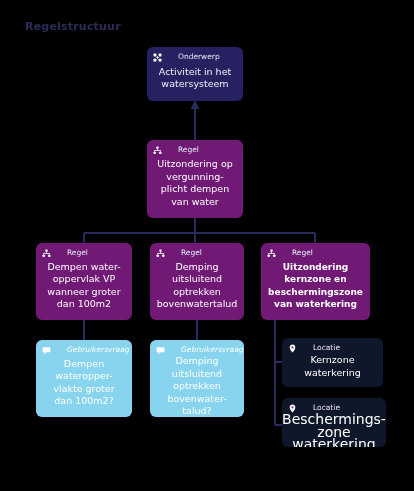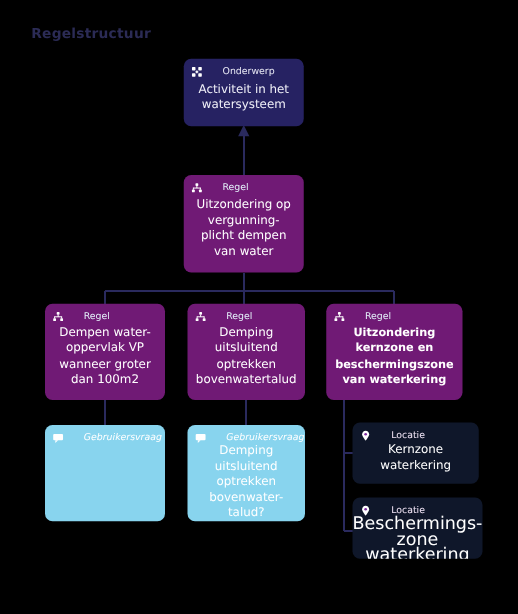--- a/index.html
+++ b/index.html
@@ -227,20 +227,21 @@
       <span class="ico">
         <svg viewBox="0 0 16 16">
             <g fill="#ffffff">
           <rect x="1" y="2" width="14" height="9" rx="1.5"></rect>
           <polygon points="4,11 4,15 8,11"></polygon>
         </g>
           </svg>
       </span>
       <span>Gebruikersvraag</span>
     </div>
+    <div class="body">Dempen wateropper-vlakte groter dan 100m2?</div>
   </div>
 
   <div class="node n-vraag" id="node-vraag-2">
     <div class="hdr">
       <span class="ico">
         <svg viewBox="0 0 16 16">
             <g fill="#ffffff">
           <rect x="1" y="2" width="14" height="9" rx="1.5"></rect>
           <polygon points="4,11 4,15 8,11"></polygon>
         </g>

